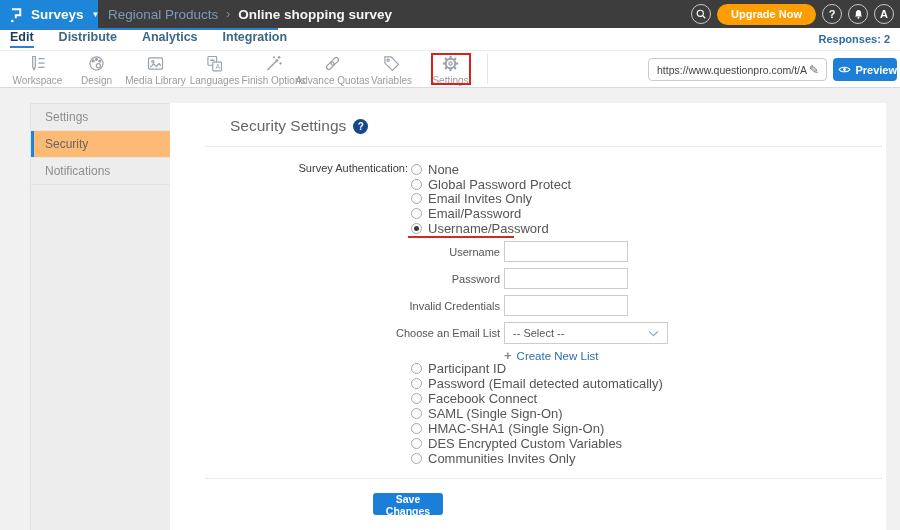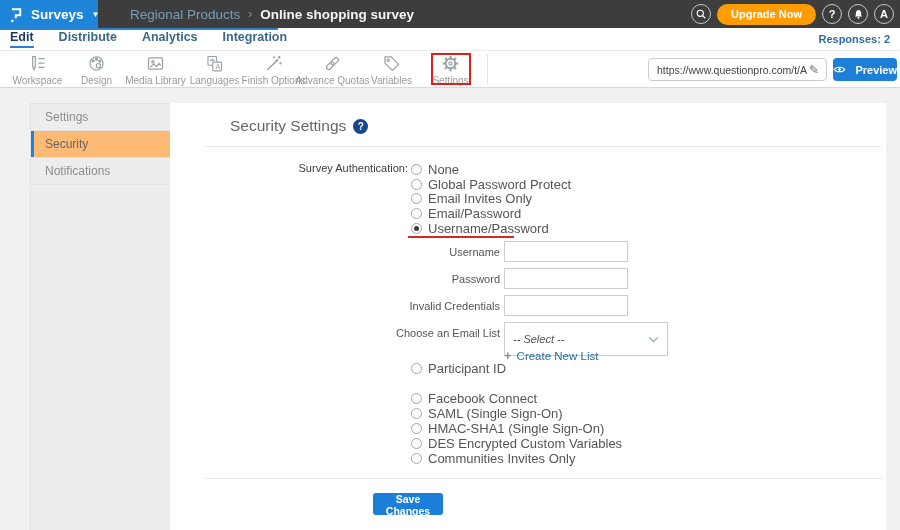--- a/index.html
+++ b/index.html
@@ -5,21 +5,21 @@
   * { margin:0; padding:0; box-sizing:border-box; }
   html,body { width:900px; height:530px; }
   body { font-family:"Liberation Sans", sans-serif; position:relative; background:#fff; overflow:hidden; }
 
   
   .header { position:absolute; left:0; top:0; width:900px; height:28px; background:#3d3d3d; }
   .logo-block { position:absolute; left:0; top:0; width:98px; height:28px; background:#1e86d8;
                 display:flex; align-items:center; padding-left:9px; gap:7px; cursor:pointer; }
   .logo-block .product { color:#fff; font-size:13.5px; font-weight:700; }
   .logo-block .caret { color:#fff; font-size:8px; margin-left:1px; }
-  .breadcrumb { position:absolute; left:130px; top:0; height:28px; display:flex; align-items:center; gap:8px; font-size:13.5px; }
+  .breadcrumb { position:absolute; left:108px; top:0; height:28px; display:flex; align-items:center; gap:8px; font-size:13.5px; }
   .breadcrumb .parent { color:#7b9cb5; cursor:pointer; }
   .breadcrumb .sep { color:#8f8f8f; font-size:12px; }
   .breadcrumb .current { color:#f5f5f5; font-weight:700; }
   .header-right { position:absolute; right:6px; top:0; height:28px; display:flex; align-items:center; gap:6px; }
   .hcirc { width:20px; height:20px; border:1px solid #c9c9c9; border-radius:50%; display:flex;
            align-items:center; justify-content:center; color:#fff; font-size:11px; font-weight:700; cursor:pointer; }
   .upgrade { height:21px; background:#ff9d00; border:none; border-radius:11px; color:#fff;
              font-size:11px; font-weight:700; padding:0 14px; cursor:pointer; font-family:inherit; }
 
   
@@ -37,21 +37,21 @@
   .tool-item .ticon { height:21px; display:flex; align-items:flex-end; justify-content:center; }
   .tool-item .tlabel { font-size:10px; color:#9a9a9a; white-space:nowrap; }
   .settings-highlight { position:absolute; left:431px; top:2px; width:40px; height:32px; border:2px solid #dd2019; }
   .toolbar-vdiv { position:absolute; left:487px; top:3px; width:1px; height:30px; background:#e6e6e6; }
   .url-box { position:absolute; left:648px; top:7px; width:179px; height:23px; border:1px solid #ccc; border-radius:4px;
              background:#fff; display:flex; align-items:center; padding:0 5px 0 8px; }
   .url-box .url-text { font-size:10.5px; color:#444; white-space:nowrap; overflow:hidden; width:150px; }
   .url-box .pencil { font-size:12px; color:#666; margin-left:2px; cursor:pointer; }
   .preview-btn { position:absolute; left:833px; top:7px; width:64px; height:23px; background:#1e7fd8; border:none;
                  border-radius:4px; color:#fff; font-size:11px; font-weight:700; display:flex; align-items:center;
-                 justify-content:space-between; gap:4px; cursor:pointer; font-family:inherit; }
+                 justify-content:flex-end; gap:4px; cursor:pointer; font-family:inherit; }
 
   
   .page-bg { position:absolute; left:0; top:88px; width:900px; height:442px; background:#f1f1f1; }
   .sidebar { position:absolute; left:30px; top:103px; width:140px; height:427px; background:#ededed;
              border-top:1px solid #e2e2e2; border-left:1px solid #e2e2e2; }
   .side-item { position:relative; height:27px; line-height:27px; padding-left:14px; font-size:12px; color:#8e8e8e;
                border-bottom:1px solid #e4e4e4; cursor:pointer; }
   .side-item.active { background:#fdba74; color:#666; }
   .side-item.active::before { content:""; position:absolute; left:0; top:0; width:3px; height:100%; background:#1e86d8; }
 
@@ -69,21 +69,21 @@
   .radio { width:11px; height:11px; border:1px solid #a8a8a8; border-radius:50%; background:#fdfdfd;
            position:relative; flex:0 0 auto; }
   .radio.checked::after { content:""; position:absolute; left:2px; top:2px; width:5px; height:5px;
                           border-radius:50%; background:#3a3a3a; }
   .red-underline { position:absolute; left:238px; top:133px; width:106px; height:2px; background:#d02b20; }
 
   .field-label { position:absolute; left:0; width:330px; text-align:right; font-size:11px; color:#555; }
   .text-input { position:absolute; left:334px; width:124px; height:21px; border:1px solid #ccc; background:#fff;
                 font-family:inherit; font-size:11px; padding:0 6px; }
   .select-box { position:absolute; left:334px; top:219px; width:164px; height:22px; border:1px solid #ccc;
-                background:#fff; display:flex; align-items:center; padding:16px 8px; cursor:pointer;font-style:italic; }
+                background:#fff; display:flex; align-items:center; padding:4px 8px; cursor:pointer; }
   .select-box .sel-text { font-size:11px; color:#555; flex:1; }
   .create-link { position:absolute; left:334px; top:245px; font-size:11.5px; display:flex; gap:5px;
                  align-items:center; cursor:pointer; }
   .create-link .plus { color:#8a8a8a; font-weight:700; font-size:13px; }
   .create-link .ltext { color:#2d6da3; }
 
   .save-btn { position:absolute; left:203px; top:390px; width:70px; height:22px; background:#1b7fd9; border:none;
               border-radius:3px; color:#fff; font-size:10.5px; font-weight:700; cursor:pointer; font-family:inherit; }
 
   svg { display:block; }
@@ -311,20 +311,24 @@
   </div>
   <div class="create-link">
     <span class="plus">+</span>
     <span class="ltext">Create New List</span>
   </div>
 
   <div class="radio-row" style="top:259px;">
     <span class="radio"></span>
     <span class="rlabel">Participant ID</span>
   </div>
+  <div class="radio-row" style="top:274px;">
+    <span class="radio"></span>
+    <span class="rlabel">Password (Email detected automatically)</span>
+  </div>
   <div class="radio-row" style="top:289px;">
     <span class="radio"></span>
     <span class="rlabel">Facebook Connect</span>
   </div>
   <div class="radio-row" style="top:304px;">
     <span class="radio"></span>
     <span class="rlabel">SAML (Single Sign-On)</span>
   </div>
   <div class="radio-row" style="top:319px;">
     <span class="radio"></span>

